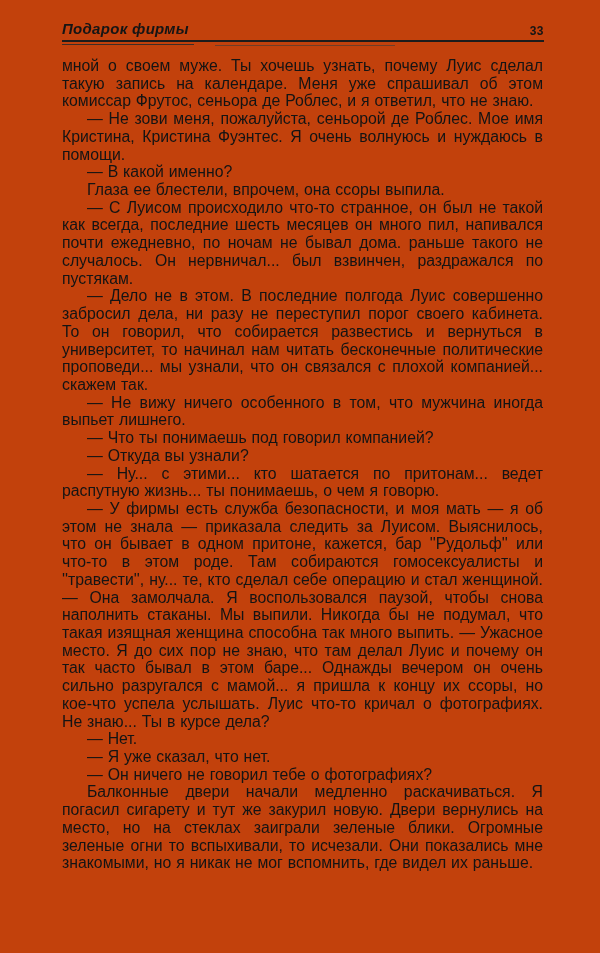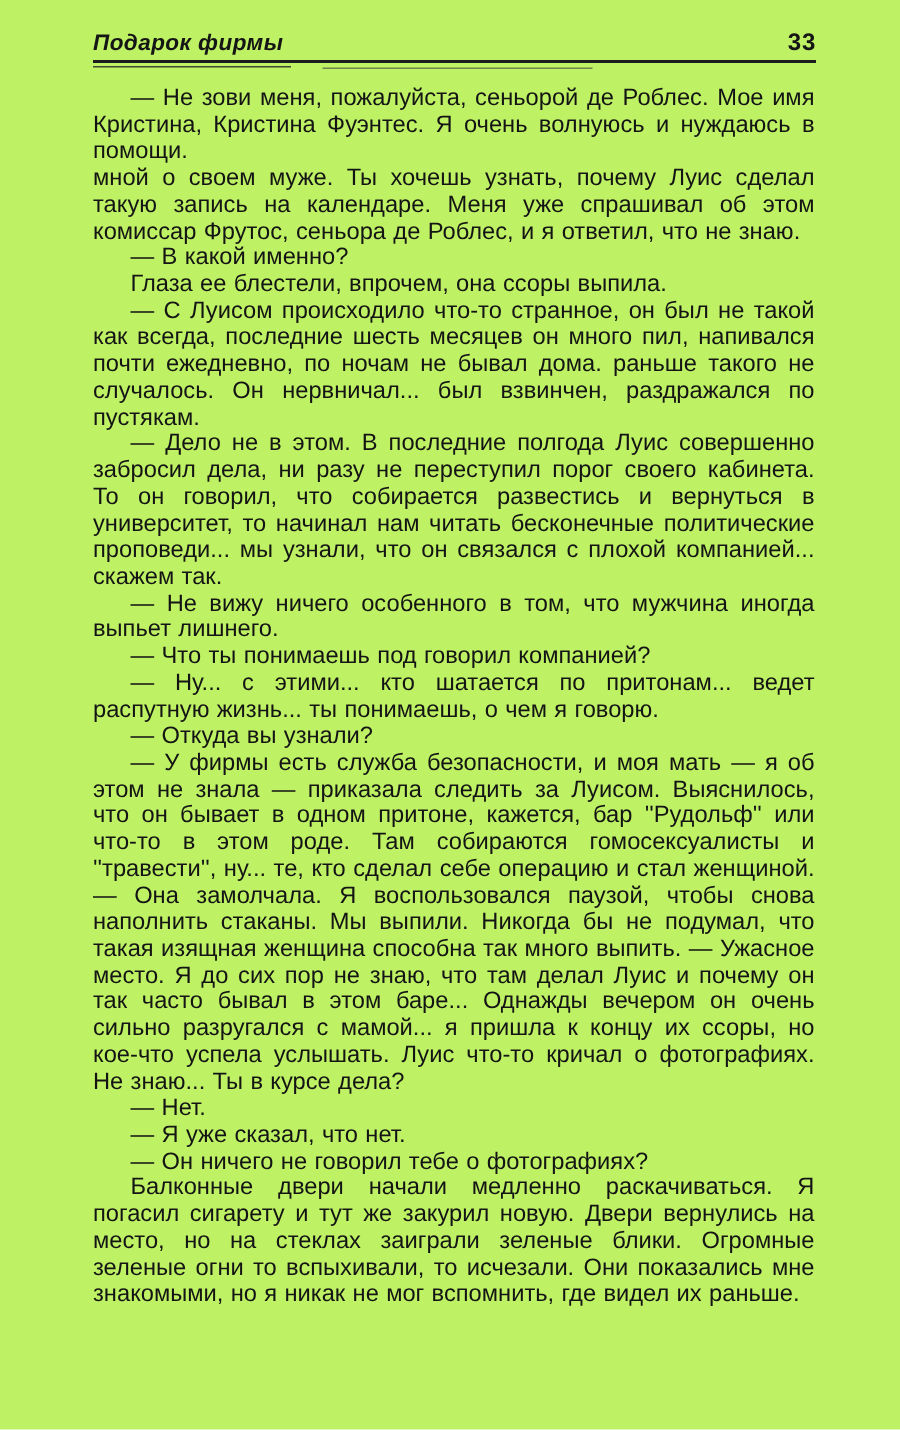--- a/index.html
+++ b/index.html
@@ -7,21 +7,21 @@
     padding: 0;
     width: 600px;
     height: 953px;
     background: #fcfcfa;
     overflow: hidden;
   }
   .page {
     position: relative;
     width: 600px;
     height: 953px;
-    background: #bef264;
+    background: #c2410c;
     color: #151515;
     font-family: "Liberation Sans", "DejaVu Sans", sans-serif;
   }
   .running-header {
     position: absolute;
     left: 62px;
     right: 56px;
     top: 16px;
     height: 24px;
     border-bottom: 2px solid #1c1c1c;
@@ -30,21 +30,21 @@
     justify-content: space-between;
   }
   .running-title {
     font-size: 15px;
     font-weight: bold;
     font-style: italic;
     letter-spacing: 0.3px;
     padding-bottom: 3px;
   }
   .page-number {
-    font-size: 16px;
+    font-size: 12px;
     font-weight: bold;
     padding-bottom: 2px;
     letter-spacing: 0.5px;
   }
   
   .header-subline {
     position: absolute;
     left: 62px;
     top: 44px;
     width: 132px;
@@ -87,30 +87,30 @@
 <div class="page">
 
   <div class="running-header">
     <span class="running-title">Подарок фирмы</span>
     <span class="page-number">33</span>
   </div>
   <div class="header-subline"></div>
   <div class="header-subline2"></div>
 
   <div class="page-body">
+      <p class="para para-flush">мной о своем муже. Ты хочешь узнать, почему Луис сделал такую запись на календаре. Меня уже спрашивал об этом комиссар Фрутос, сеньора де Роблес, и я ответил, что не знаю.</p>
       <p class="para">— Не зови меня, пожалуйста, сеньорой де Роблес. Мое имя Кристина, Кристина Фуэнтес. Я очень волнуюсь и нуждаюсь в помощи.</p>
-      <p class="para para-flush">мной о своем муже. Ты хочешь узнать, почему Луис сделал такую запись на календаре. Меня уже спрашивал об этом комиссар Фрутос, сеньора де Роблес, и я ответил, что не знаю.</p>
       <p class="para">— В какой именно?</p>
       <p class="para">Глаза ее блестели, впрочем, она ссоры выпила.</p>
       <p class="para">— С Луисом происходило что-то странное, он был не такой как всегда, последние шесть месяцев он много пил, напивался почти ежедневно, по ночам не бывал дома. раньше такого не случалось. Он нервничал... был взвинчен, раздражался по пустякам.</p>
       <p class="para">— Дело не в этом. В последние полгода Луис совершенно забросил дела, ни разу не переступил порог своего кабинета. То он говорил, что собирается развестись и вернуться в университет, то начинал нам читать бесконечные политические проповеди... мы узнали, что он связался с плохой компанией... скажем так.</p>
       <p class="para">— Не вижу ничего особенного в том, что мужчина иногда выпьет лишнего.</p>
       <p class="para">— Что ты понимаешь под говорил компанией?</p>
+      <p class="para">— Откуда вы узнали?</p>
       <p class="para">— Ну... с этими... кто шатается по притонам... ведет распутную жизнь... ты понимаешь, о чем я говорю.</p>
-      <p class="para">— Откуда вы узнали?</p>
       <p class="para">— У фирмы есть служба безопасности, и моя мать — я об этом не знала — приказала следить за Луисом. Выяснилось, что он бывает в одном притоне, кажется, бар ''Рудольф'' или что-то в этом роде. Там собираются гомосексуалисты и ''травести'', ну... те, кто сделал себе операцию и стал женщиной. — Она замолчала. Я воспользовался паузой, чтобы снова наполнить стаканы. Мы выпили. Никогда бы не подумал, что такая изящная женщина способна так много выпить. — Ужасное место. Я до сих пор не знаю, что там делал Луис и почему он так часто бывал в этом баре... Однажды вечером он очень сильно разругался с мамой... я пришла к концу их ссоры, но кое-что успела услышать. Луис что-то кричал о фотографиях. Не знаю... Ты в курсе дела?</p>
       <p class="para">— Нет.</p>
       <p class="para">— Я уже сказал, что нет.</p>
       <p class="para">— Он ничего не говорил тебе о фотографиях?</p>
       <p class="para">Балконные двери начали медленно раскачиваться. Я погасил сигарету и тут же закурил новую. Двери вернулись на место, но на стеклах заиграли зеленые блики. Огромные зеленые огни то вспыхивали, то исчезали. Они показались мне знакомыми, но я никак не мог вспомнить, где видел их раньше.</p>
     </div>
 
 </div>
 
 </body></html>

